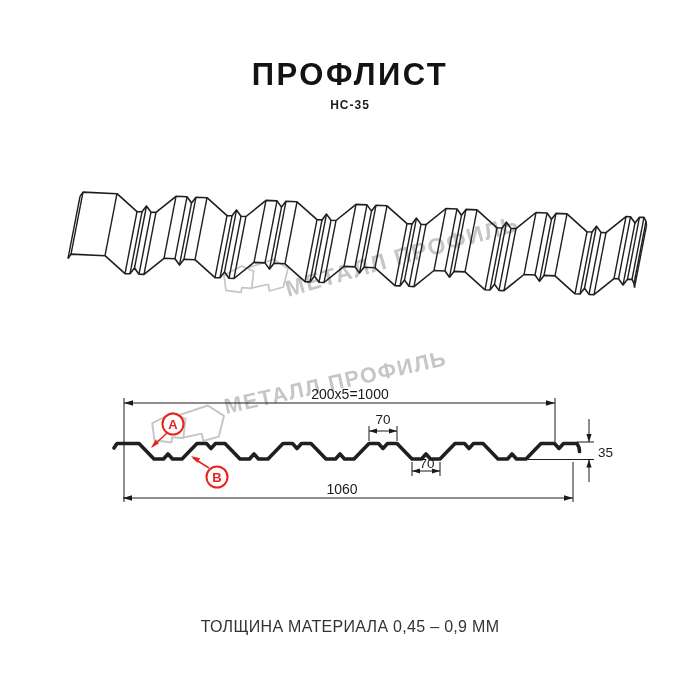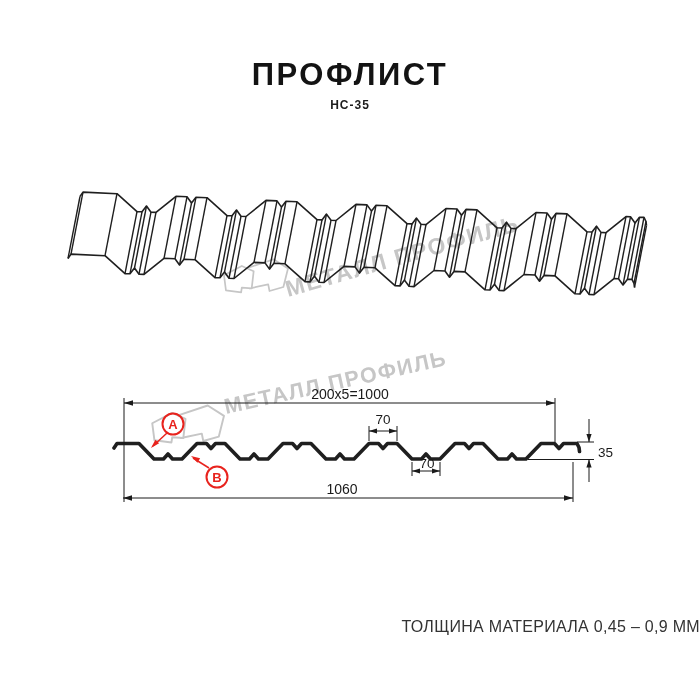--- a/index.html
+++ b/index.html
@@ -12,21 +12,21 @@
   .page{position:relative;width:700px;height:700px;background:#ffffff;overflow:hidden;border-radius:19px;}
   .title{
     position:absolute;top:57px;left:0;width:700px;text-align:center;
     font-size:31px;font-weight:800;letter-spacing:2.5px;color:#131313;
   }
   .subtitle{
     position:absolute;top:98px;left:0;width:700px;text-align:center;
     font-size:12px;font-weight:700;letter-spacing:1px;color:#1d1d1d;
   }
   .footnote{
-    position:absolute;top:618px;left:0;width:700px;text-align:right;
+    position:absolute;top:618px;left:0;width:700px;text-align:center;
     font-size:16px;font-weight:500;letter-spacing:0.3px;color:#333333;
   }
   svg.canvas{position:absolute;top:0;left:0;}
   .dimline{stroke:#1a1a1a;stroke-width:1;fill:none;}
   .arrow{fill:#1a1a1a;stroke:none;}
   .dimtxt{font-family:"Liberation Sans",sans-serif;font-size:14px;fill:#1a1a1a;}
   .dimtxt.small{font-size:13.5px;}
   .wm{font-family:"Liberation Sans",sans-serif;font-size:23px;font-weight:700;
       letter-spacing:1.5px;fill:var(--wm);}
   .wm2t{font-size:21.5px;}

